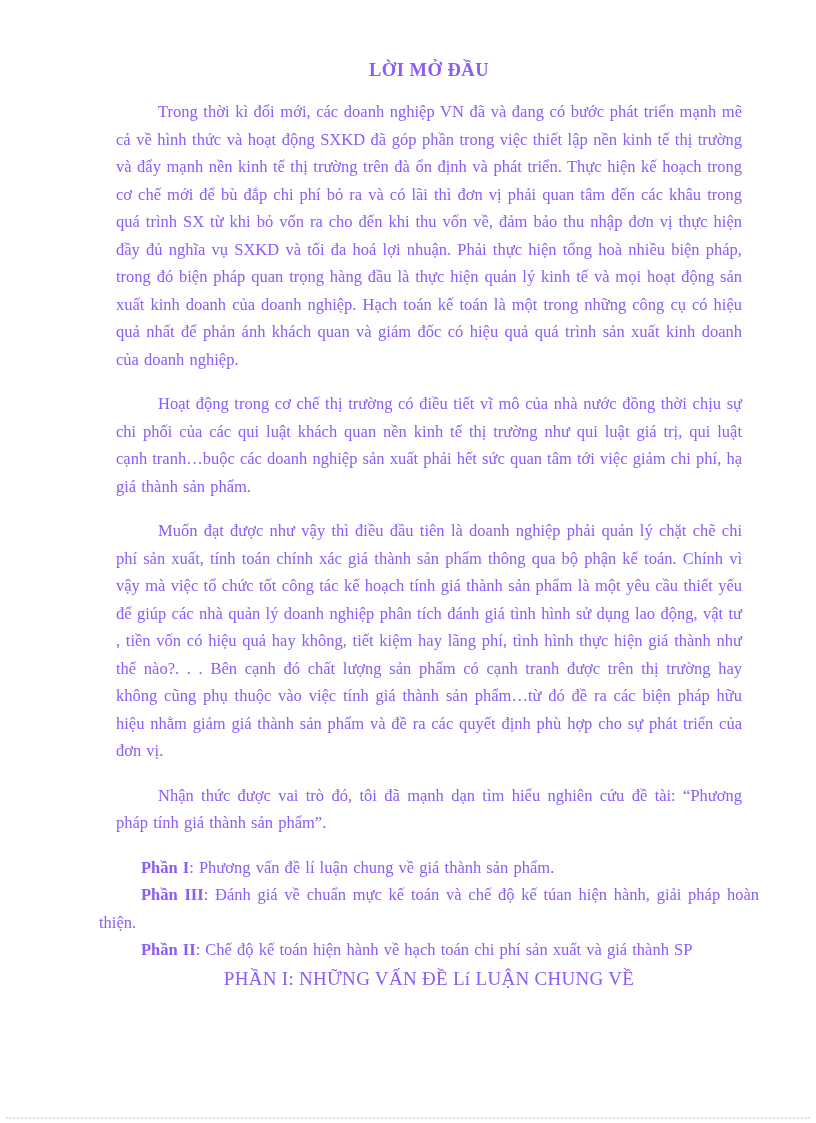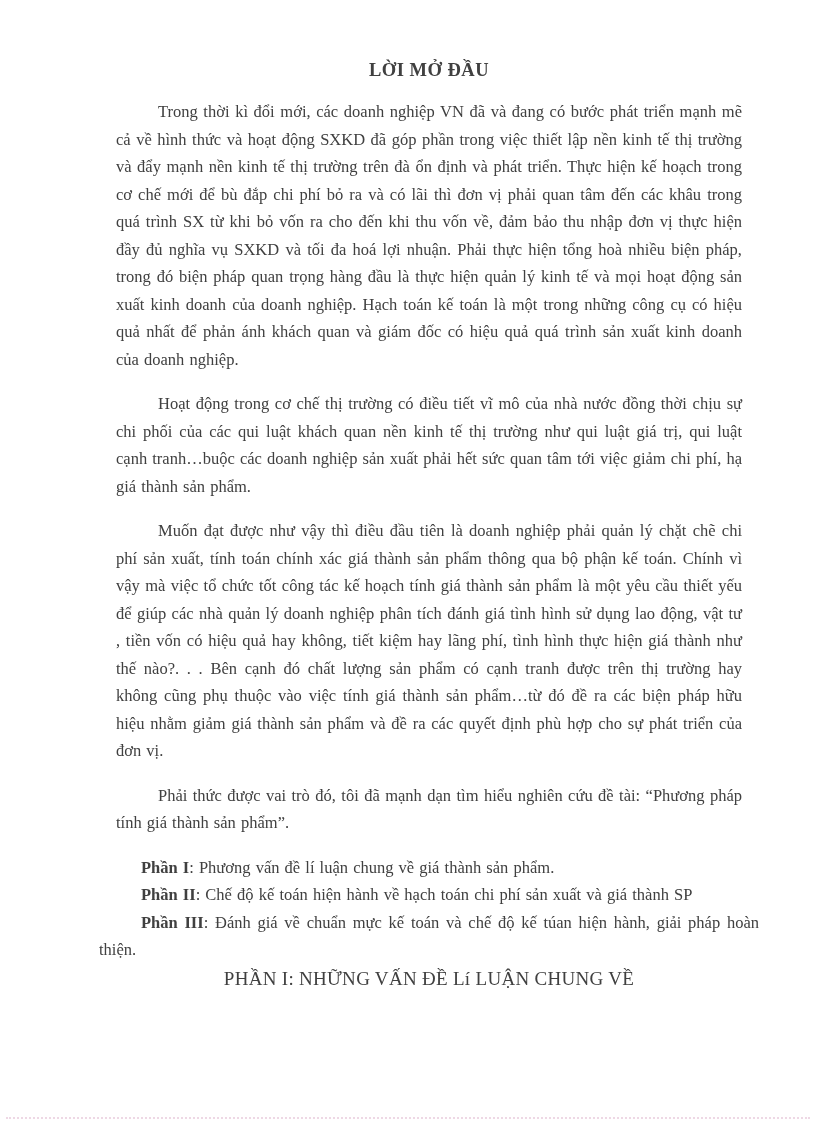--- a/index.html
+++ b/index.html
@@ -6,21 +6,21 @@
     margin: 0;
     padding: 0;
     background: #ffffff;
   }
   .page {
     position: relative;
     width: 816px;
     height: 1123px;
     margin: 0 auto;
     background: #ffffff;
-    color: #404040;
+    color: #8b5cf6;
     font-family: "Liberation Serif", "DejaVu Serif", serif;
     box-sizing: border-box;
     padding: 60px 57px 0 99px;
     overflow: hidden;
   }
   .doc-title {
     font-size: 18.5px;
     font-weight: bold;
     text-align: center;
     margin: 0 0 13px 0;
@@ -69,26 +69,26 @@
 <div class="page">
 
   <h1 class="doc-title">LỜI MỞ ĐẦU</h1>
 
   <p class="body-paragraph">Trong thời kì đổi mới, các doanh nghiệp VN đã và đang có bước phát triển mạnh mẽ cả về hình thức và hoạt động SXKD đã góp phần trong việc thiết lập nền kinh tế thị trường và đẩy mạnh nền kinh tế thị trường trên đà ổn định và phát triển. Thực hiện kế hoạch trong cơ chế mới để bù đắp chi phí bỏ ra và có lãi thì đơn vị phải quan tâm đến các khâu trong quá trình SX từ khi bỏ vốn ra cho đến khi thu vốn về, đảm bảo thu nhập đơn vị thực hiện đầy đủ nghĩa vụ SXKD và tối đa hoá lợi nhuận. Phải thực hiện tổng hoà nhiều biện pháp, trong đó biện pháp quan trọng hàng đầu là thực hiện quản lý kinh tế và mọi hoạt động sản xuất kinh doanh của doanh nghiệp. Hạch toán kế toán là một trong những công cụ có hiệu quả nhất để phản ánh khách quan và giám đốc có hiệu quả quá trình sản xuất kinh doanh của doanh nghiệp.</p>
 
   <p class="body-paragraph">Hoạt động trong cơ chế thị trường có điều tiết vĩ mô của nhà nước đồng thời chịu sự chi phối của các qui luật khách quan nền kinh tế thị trường như qui luật giá trị, qui luật cạnh tranh…buộc các doanh nghiệp sản xuất phải hết sức quan tâm tới việc giảm chi phí, hạ giá thành sản phẩm.</p>
 
   <p class="body-paragraph">Muốn đạt được như vậy thì điều đầu tiên là doanh nghiệp phải quản lý chặt chẽ chi phí sản xuất, tính toán chính xác giá thành sản phẩm thông qua bộ phận kế toán. Chính vì vậy mà việc tổ chức tốt công tác kế hoạch tính giá thành sản phẩm là một yêu cầu thiết yếu để giúp các nhà quản lý doanh nghiệp phân tích đánh giá tình hình sử dụng lao động, vật tư , tiền vốn có hiệu quả hay không, tiết kiệm hay lãng phí, tình hình thực hiện giá thành như thế nào?. . . Bên cạnh đó chất lượng sản phẩm có cạnh tranh được trên thị trường hay không cũng phụ thuộc vào việc tính giá thành sản phẩm…từ đó đề ra các biện pháp hữu hiệu nhằm giảm giá thành sản phẩm và đề ra các quyết định phù hợp cho sự phát triển của đơn vị.</p>
 
-  <p class="body-paragraph">Phải thức được vai trò đó, tôi đã mạnh dạn tìm hiểu nghiên cứu đề tài: “Phương pháp tính giá thành sản phẩm”.</p>
+  <p class="body-paragraph">Nhận thức được vai trò đó, tôi đã mạnh dạn tìm hiểu nghiên cứu đề tài: “Phương pháp tính giá thành sản phẩm”.</p>
 
 
   <p class="part-paragraph"><span class="part-label">Phần I</span><span>: Phương vấn đề lí luận chung về giá thành sản phẩm.</span></p>
 
+  <p class="part-paragraph"><span class="part-label">Phần III</span><span>: Đánh giá về chuẩn mực kế toán và chế độ kế túan hiện hành, giải pháp hoàn thiện.</span></p>
+
   <p class="part-paragraph"><span class="part-label">Phần II</span><span>: Chế độ kế toán hiện hành về hạch toán chi phí sản xuất và giá thành SP</span></p>
-
-  <p class="part-paragraph"><span class="part-label">Phần III</span><span>: Đánh giá về chuẩn mực kế toán và chế độ kế túan hiện hành, giải pháp hoàn thiện.</span></p>
 
   <h2 class="section-heading">PHẦN I: NHỮNG VẤN ĐỀ Lí LUẬN CHUNG VỀ</h2>
 
   <div class="bottom-divider" style="border-top-color: rgb(227, 191, 212);"></div>
 
 </div>
 
 </body></html>

